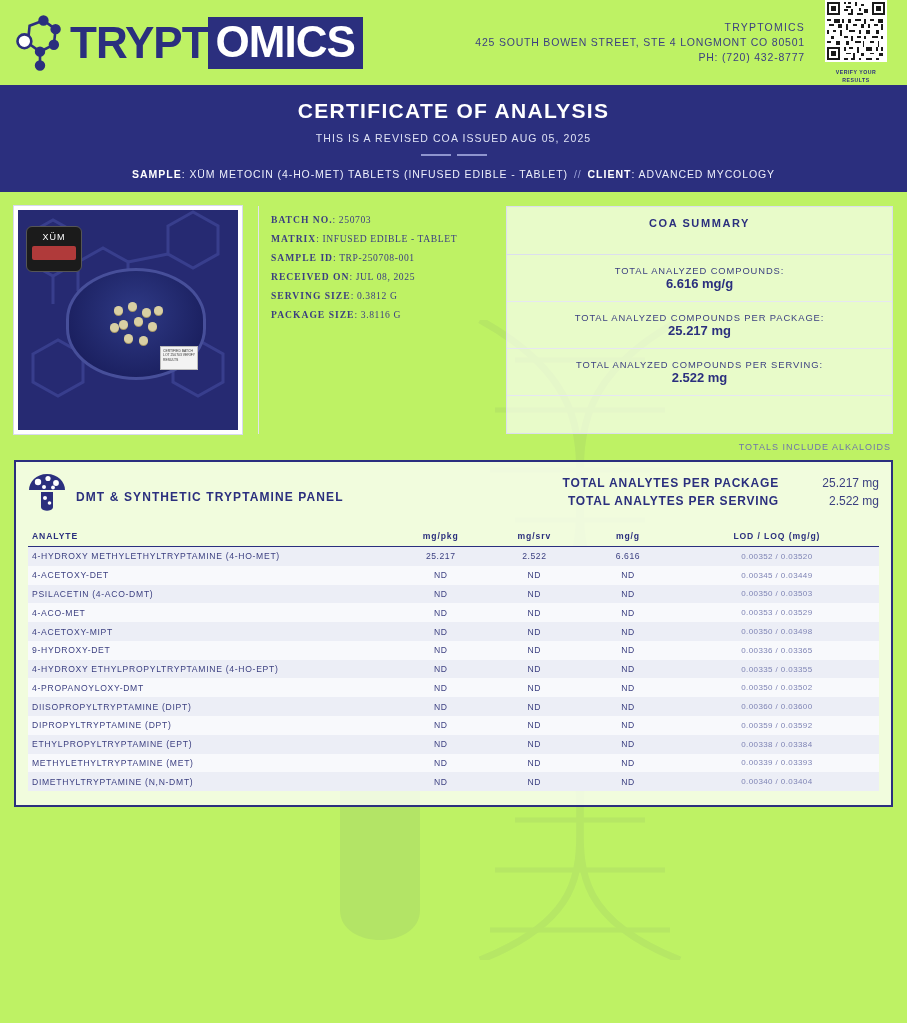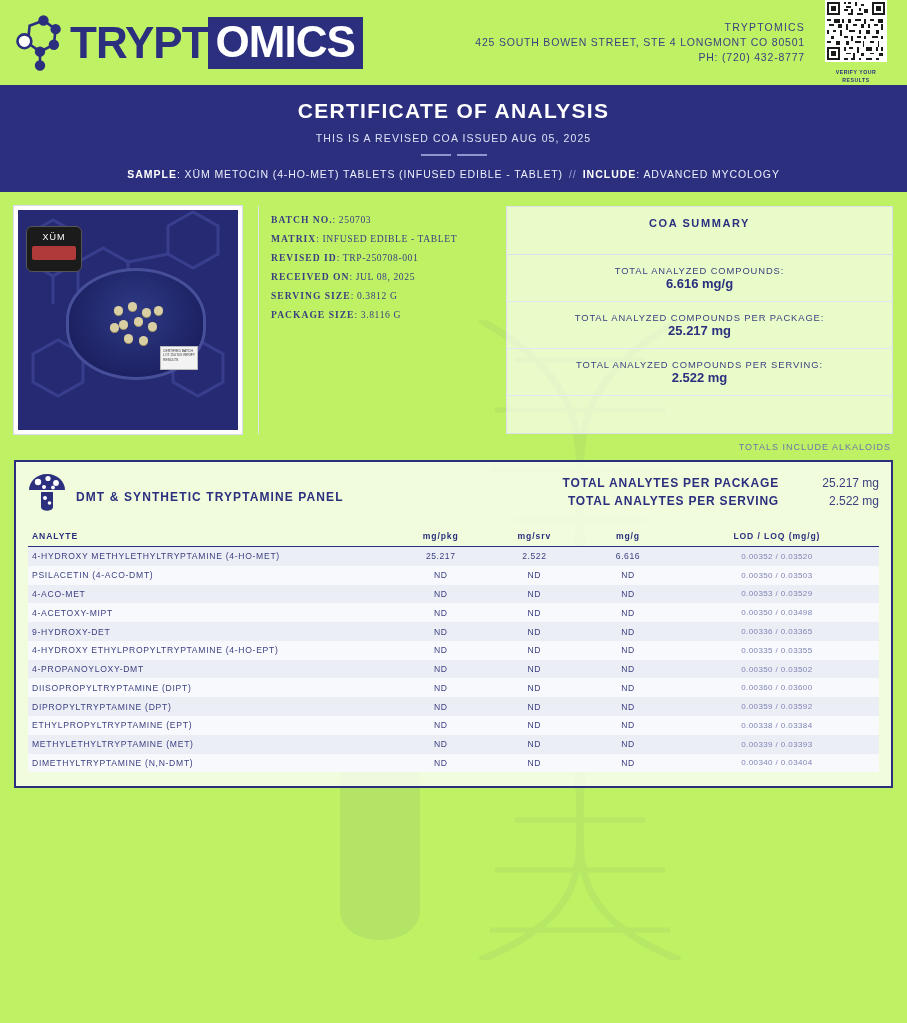--- a/index.html
+++ b/index.html
@@ -312,21 +312,21 @@
   </div>
 
   <div class="band">
     <h1>CERTIFICATE OF ANALYSIS</h1>
     <div class="revised">THIS IS A REVISED COA ISSUED AUG 05, 2025</div>
     <div class="divider">
         <span></span>
         <span></span>
       </div>
     <div class="sampleline">
-      <b>SAMPLE</b><span>: XÜM METOCIN (4-HO-MET) TABLETS (INFUSED EDIBLE - TABLET)</span><span class="sep">//</span><b>INCLUDE</b><span>: ADVANCED MYCOLOGY</span>
+      <b>SAMPLE</b><span>: XÜM METOCIN (4-HO-MET) TABLETS (INFUSED EDIBLE - TABLET)</span><span class="sep">//</span><b>CLIENT</b><span>: ADVANCED MYCOLOGY</span>
     </div>
   </div>
 
   <div class="info">
 
     <div class="photo">
       <svg class="hex" style="left:-10px; top:-6px;" width="250" height="240" viewBox="0 0 250 240">
         <g stroke="#4a53a8" stroke-width="3" fill="none">
           <path d="M20 30 L45 16 L70 30 L70 58 L45 72 L20 58 Z"></path>
           <path d="M70 58 L95 44 L120 58 L120 86 L95 100 L70 86 Z"></path>
@@ -357,21 +357,21 @@
     </div>
 
     <div class="batchbox">
       <div class="row">
         <b>BATCH NO.</b><span class="v">: 250703</span>
       </div>
       <div class="row">
         <b>MATRIX</b><span class="v">: INFUSED EDIBLE - TABLET</span>
       </div>
       <div class="row">
-        <b>REVISED ID</b><span class="v">: TRP-250708-001</span>
+        <b>SAMPLE ID</b><span class="v">: TRP-250708-001</span>
       </div>
       <div class="row">
         <b>RECEIVED ON</b><span class="v">: JUL 08, 2025</span>
       </div>
       <div class="row">
         <b>SERVING SIZE</b><span class="v">: 0.3812 G</span>
       </div>
       <div class="row">
         <b>PACKAGE SIZE</b><span class="v">: 3.8116 G</span>
       </div>
@@ -440,20 +440,27 @@
       </thead>
       <tbody>
         <tr>
           <td class="an">4-HYDROXY METHYLETHYLTRYPTAMINE (4-HO-MET)</td>
           <td>25.217</td>
           <td>2.522</td>
           <td>6.616</td>
           <td class="lod">0.00352 / 0.03520</td>
         </tr>
         <tr>
+          <td class="an">4-ACETOXY-DET</td>
+          <td>ND</td>
+          <td>ND</td>
+          <td>ND</td>
+          <td class="lod">0.00345 / 0.03449</td>
+        </tr>
+        <tr>
           <td class="an">PSILACETIN (4-ACO-DMT)</td>
           <td>ND</td>
           <td>ND</td>
           <td>ND</td>
           <td class="lod">0.00350 / 0.03503</td>
         </tr>
         <tr>
           <td class="an">4-ACO-MET</td>
           <td>ND</td>
           <td>ND</td>

